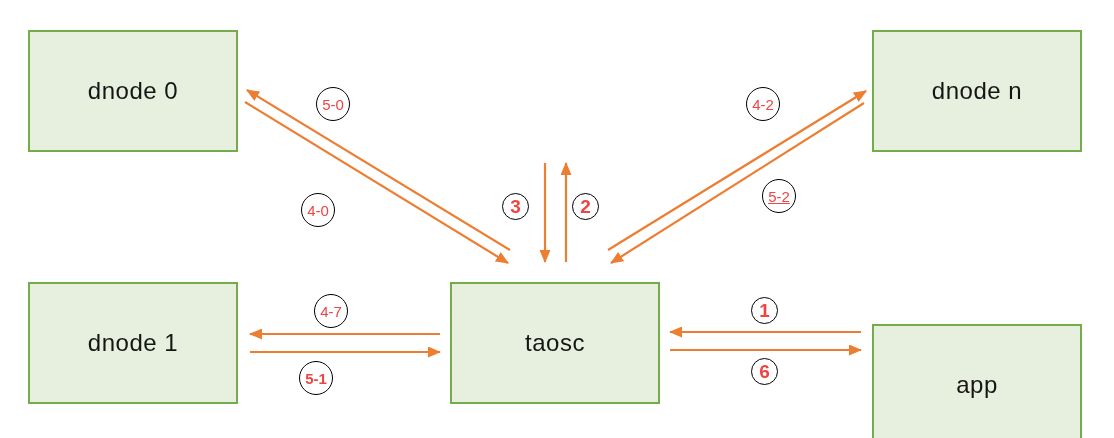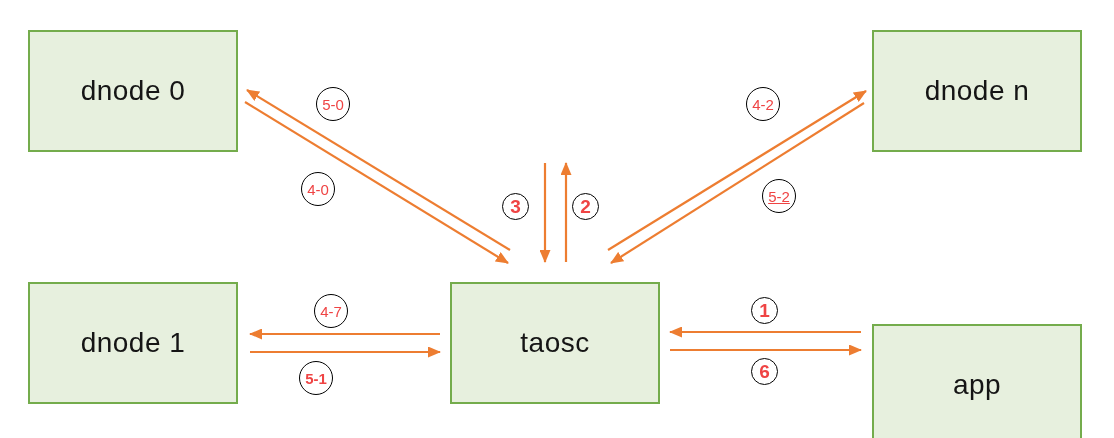--- a/index.html
+++ b/index.html
@@ -24,21 +24,21 @@
   .node {
     position: absolute;
     width: 210px;
     height: 122px;
     background: #e7f0de;
     border: 2px solid #74ac4c;
     box-sizing: border-box;
     display: flex;
     align-items: center;
     justify-content: center;
-    font-size: 28px;
+    font-size: 24px;
     color: #151515;
     letter-spacing: 0.5px;
   }
   .node-dnode0 { left: 28px;  top: 30px; }
   .node-mnode  { left: 450px; top: 30px; }
   .node-dnoden { left: 872px; top: 30px; }
   .node-dnode1 { left: 28px;  top: 282px; }
   .node-taosc  { left: 450px; top: 282px; }
   .node-app    { left: 872px; top: 282px; margin-top: 42px; }
 
@@ -59,21 +59,21 @@
     font-size: 15px;
   }
   .edge-label.digit {
     width: 27px;
     height: 27px;
     font-size: 19px;
     font-weight: 600;
   }
   
   .lbl-5-0 { left: 316px; top: 87px;  }
-  .lbl-4-0 { left: 301px; top: 172px; }
+  .lbl-4-0 { left: 301px; top: 193px; }
   .lbl-4-2 { left: 746px; top: 87px;  }
   .lbl-5-2 { left: 762px; top: 179px; text-decoration: underline; }
   .lbl-4-1 { left: 314px; top: 294px; }
   .lbl-5-1 { left: 299px; top: 361px; font-weight: bold; }
   
   .lbl-3 { left: 502px; top: 193px; }
   .lbl-2 { left: 572px; top: 193px; }
   .lbl-1 { left: 751px; top: 297px; }
   .lbl-6 { left: 751px; top: 358px; }
 </style>

